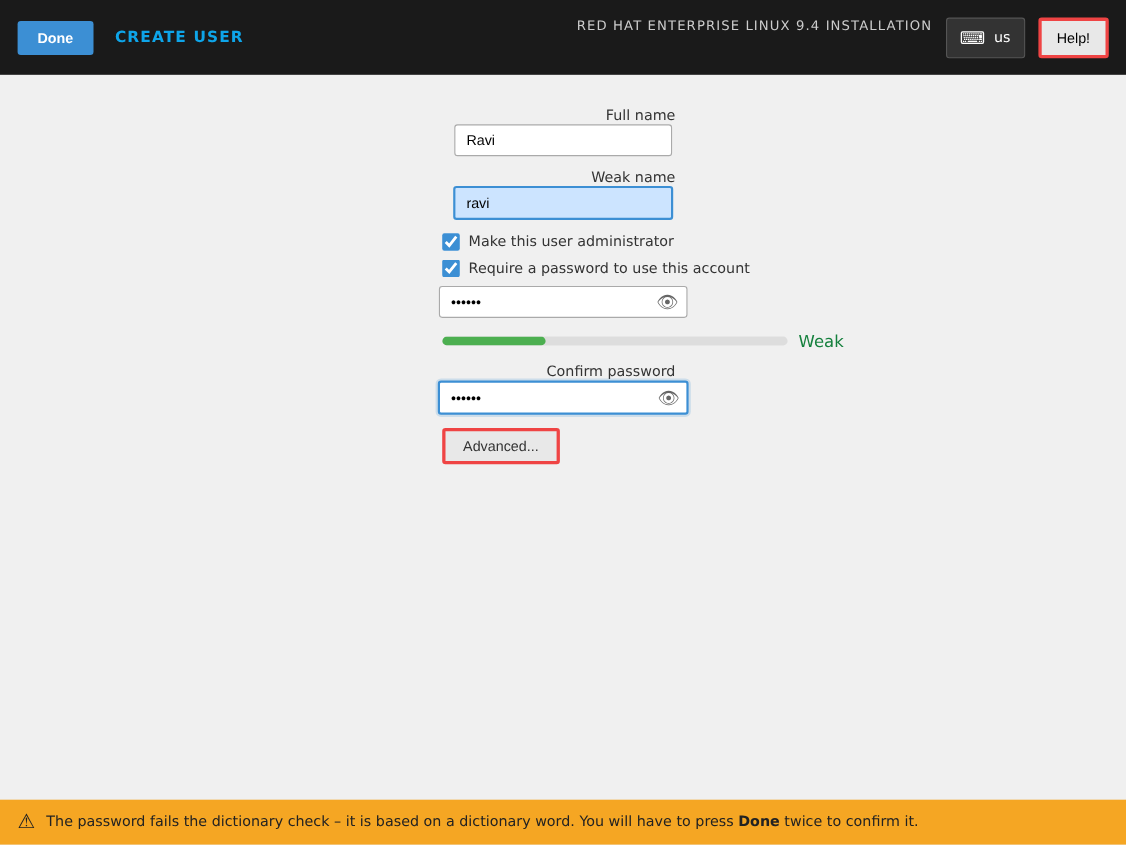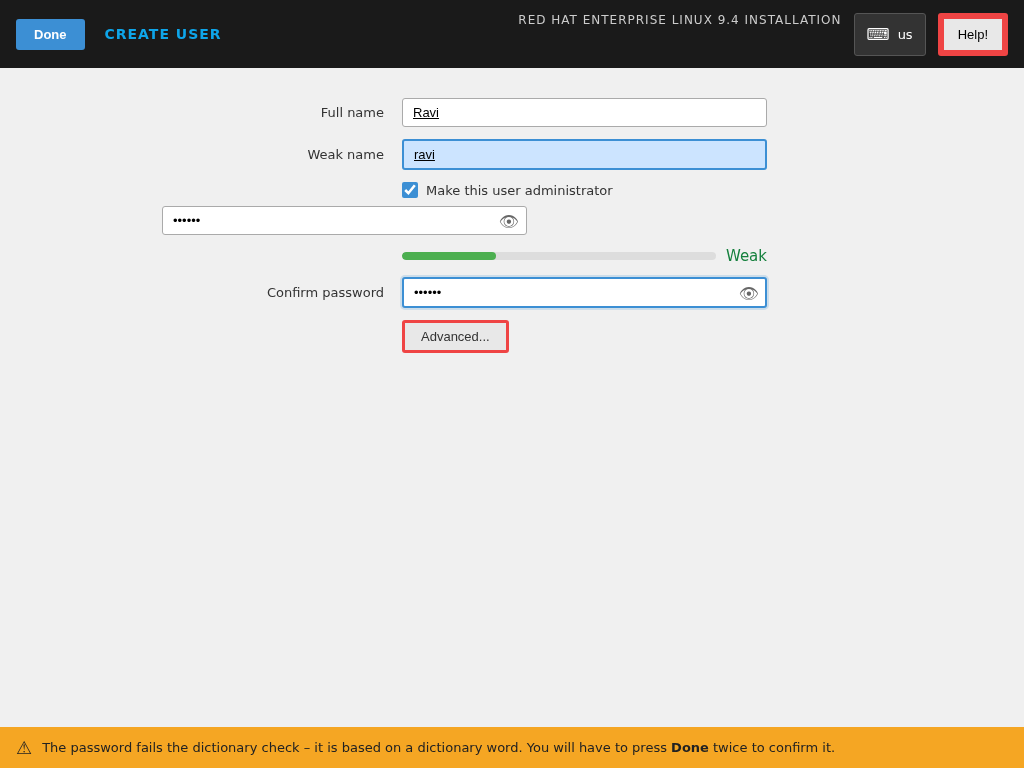--- a/index.html
+++ b/index.html
@@ -62,21 +62,21 @@
       align-items: center;
       gap: 8px;
       border-radius: 3px;
       cursor: pointer;
     }
     .keyboard-icon {
       font-size: 16px;
     }
     .help-button {
       background: #e8e8e8;
-      border: 6px solid #ef4444;
+      border: 3px solid #ef4444;
       padding: 8px 14px;
       font-size: 13px;
       cursor: pointer;
       border-radius: 3px;
     }
 
     
     .main {
       padding: 30px 0;
       display: flex;
@@ -85,40 +85,40 @@
     }
 
     .form-container {
       width: 700px;
     }
 
     .form-row {
       display: flex;
       align-items: center;
       margin-bottom: 12px;
+      flex-direction: column;
     }
 
     .form-label {
       width: 240px;
       text-align: right;
       padding-right: 18px;
       font-size: 13px;
       color: #333;
     }
 
     .form-input {
       flex: 1;
       max-width: 365px;
       padding: 6px 10px;
       font-size: 13px;
       border: 1px solid #aaa;
       border-radius: 3px;
       background: white;
       outline: none;
-      text-decoration: underline;
     }
 
     .username-input {
       background: #cce4ff;
       border: 2px solid #3c8fd4;
     }
 
     .password-wrapper {
       position: relative;
       flex: 1;
@@ -268,20 +268,24 @@
     <div class="form-row">
       <label class="form-label">Weak name</label>
       <input class="form-input username-input" type="text" value="ravi" style="">
     </div>
 
     <div class="checkbox-row">
       <input type="checkbox" id="make-admin" checked="" style="">
       <label for="make-admin" class="checkbox-label">Make this user administrator</label>
     </div>
 
+    <div class="checkbox-row">
+      <input type="checkbox" id="require-password" checked="" style="">
+      <label for="require-password" class="checkbox-label">Require a password to use this account</label>
+    </div>
 
     <div class="form-row">
       <div class="password-wrapper">
         <input class="password-input" type="password" value="123456" style="">
         <button class="eye-button">
           <span>👁</span>
         </button>
       </div>
     </div>
 

